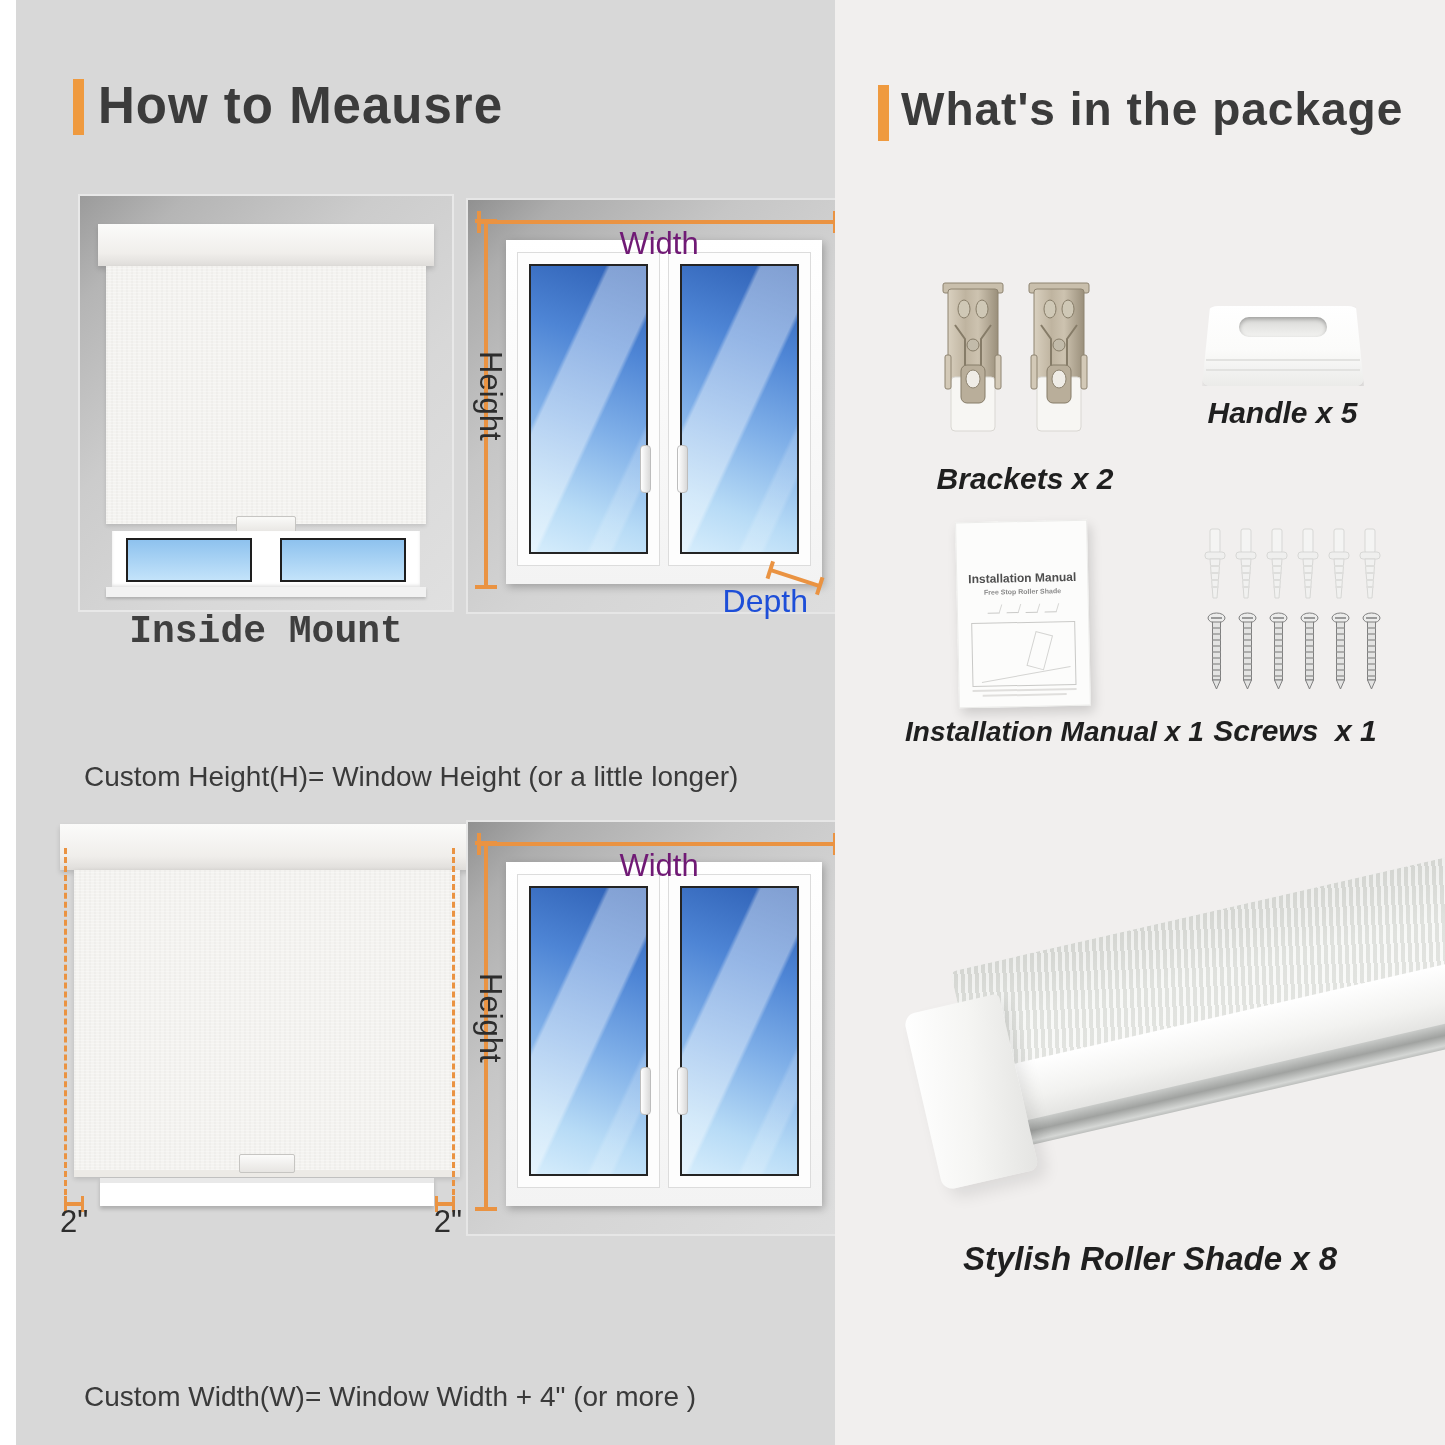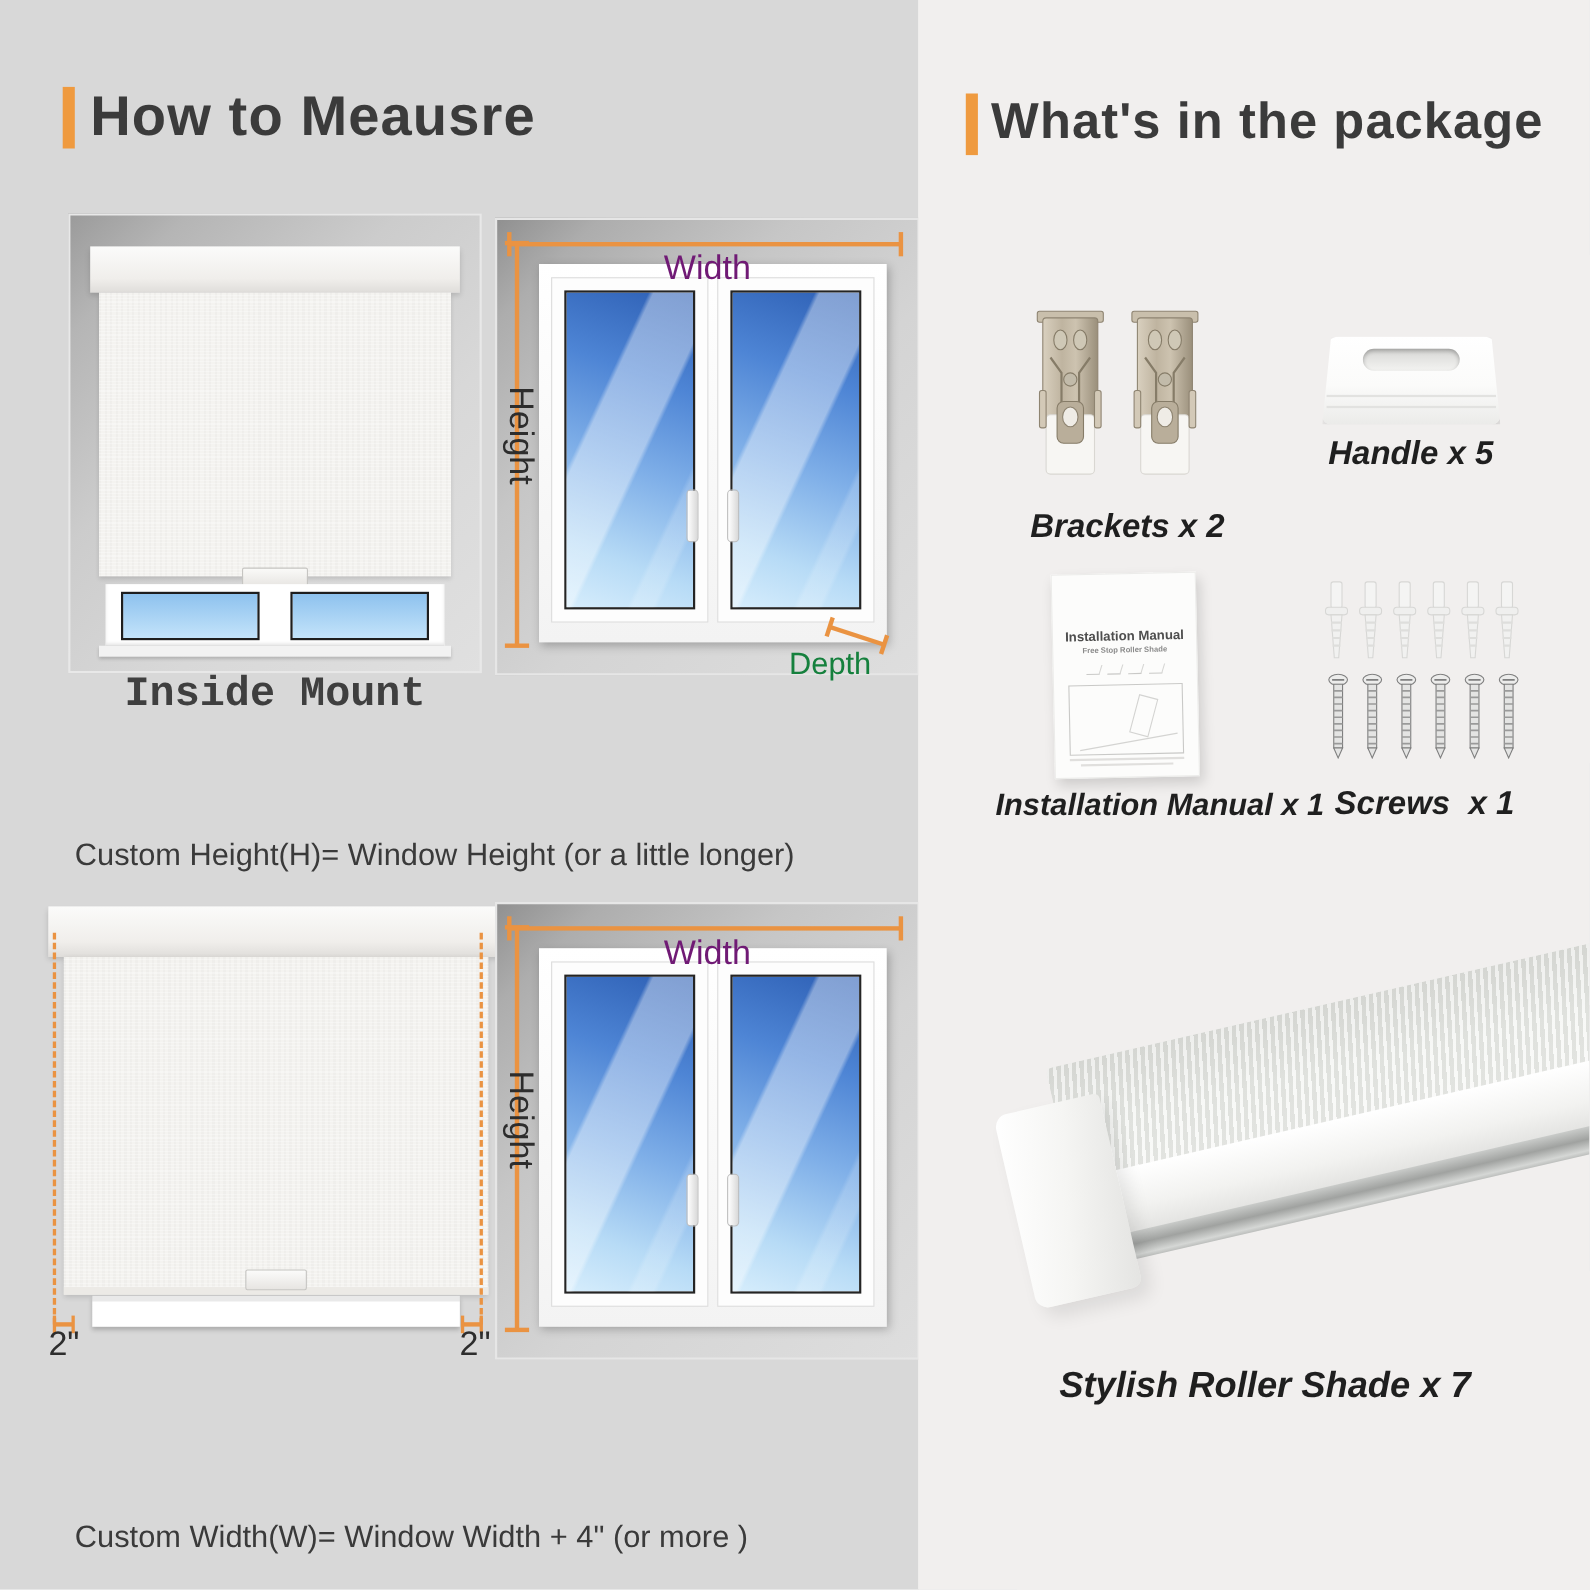--- a/index.html
+++ b/index.html
@@ -1,20 +1,20 @@
 <!DOCTYPE html>
 <html><head>
 <meta charset="utf-8">
 <style>
   html,body { margin:0; padding:0; }
   body { width:1445px; height:1445px; position:relative; font-family:"Liberation Sans", sans-serif; overflow:hidden; }
   .abs { position:absolute; }
 
   
-  #left-panel  { left:0; top:0; width:835px; height:1445px; background:#d8d8d8; }
+  #left-panel  { left:16px; top:0; width:835px; height:1445px; background:#d8d8d8; }
   #right-panel { left:835px; top:0; width:610px; height:1445px; background:#f1efee; }
 
   
   .accent-bar { width:11px; height:56px; background:#ef9a3f; }
   .sec-title  { font-size:51px; font-weight:700; color:#3b3b3b; letter-spacing:1px; white-space:nowrap; }
 
   
   .winfig { width:386px; height:416px; }
   .winfig .wall { position:absolute; inset:0;
       background:linear-gradient(135deg,#8f8f8f 0%,#adadad 12%,#c6c6c6 34%,#d4d4d4 58%,#dedede 100%);
@@ -37,21 +37,21 @@
   .m-w::before { left:-1px; } .m-w::after { right:-1px; }
   .m-h { position:absolute; top:22px; bottom:26px; left:18px; width:4px; background:#ea9342; }
   .m-h::before,.m-h::after { content:""; position:absolute; left:-9px; height:4px; width:22px; background:#ea9342; }
   .m-h::before { top:-1px; } .m-h::after { bottom:-1px; }
   .lbl-width  { position:absolute; top:28px; left:0; right:0; text-align:center; font-size:31px; color:#701a75; }
   .lbl-height { position:absolute; left:-31px; top:50%; width:110px; text-align:center; font-size:31px; color:#2d2d2d;
       transform:translateY(-78%) rotate(90deg); }
   .depth-mark { position:absolute; right:30px; bottom:34px; width:54px; height:4px; background:#ea9342; transform:rotate(18deg); }
   .depth-mark::before,.depth-mark::after { content:""; position:absolute; top:-7px; width:4px; height:18px; background:#ea9342; }
   .depth-mark::before { left:-1px; } .depth-mark::after { right:-1px; }
-  .lbl-depth { position:absolute; right:44px; bottom:-6px; font-size:28px; color:#15803d; }
+  .lbl-depth { position:absolute; right:44px; bottom:-6px; font-size:32px; color:#1d4ed8; }
 
   
   #fig-inside-shade { left:62px; top:194px; width:376px; height:418px; }
   #fig-inside-shade .wall { position:absolute; inset:0;
       background:linear-gradient(135deg,#9a9a9a 0%,#b5b5b5 14%,#cccccc 38%,#d8d8d8 65%,#e0e0e0 100%);
       box-shadow:inset 0 0 0 2px #e8e8e8; }
   .fabric { background-color:#f4f3f0;
       background-image:repeating-linear-gradient(0deg, rgba(255,255,255,.30) 0 1px, rgba(0,0,0,0) 1px 3px),
                        repeating-linear-gradient(90deg, rgba(0,0,0,.02) 0 2px, rgba(0,0,0,0) 2px 5px); }
   .cassette { background:linear-gradient(180deg,#fbfbfa 0%,#f0eeeb 70%,#dfddda 100%); box-shadow:0 3px 5px rgba(0,0,0,.15); }
@@ -362,14 +362,14 @@
   <div class="pkg-label" style="left:355px; top:714px; width:210px;">Screws  x 1</div>
 
   <div id="shade-photo" class="abs" style="left:27px;">
     <div id="bar-rot">
       <div id="bar-top"></div>
       <div id="bar-front"></div>
       <div id="bar-rail"></div>
       <div id="bar-cap"></div>
     </div>
   </div>
-  <div class="pkg-label" style="left:95px; top:1240px; width:440px; font-size:33px;">Stylish Roller Shade x 7</div>
+  <div class="pkg-label" style="left:95px; top:1240px; width:440px; font-size:33px;">Stylish Roller Shade x 8</div>
 </div>
 
 </body></html>

